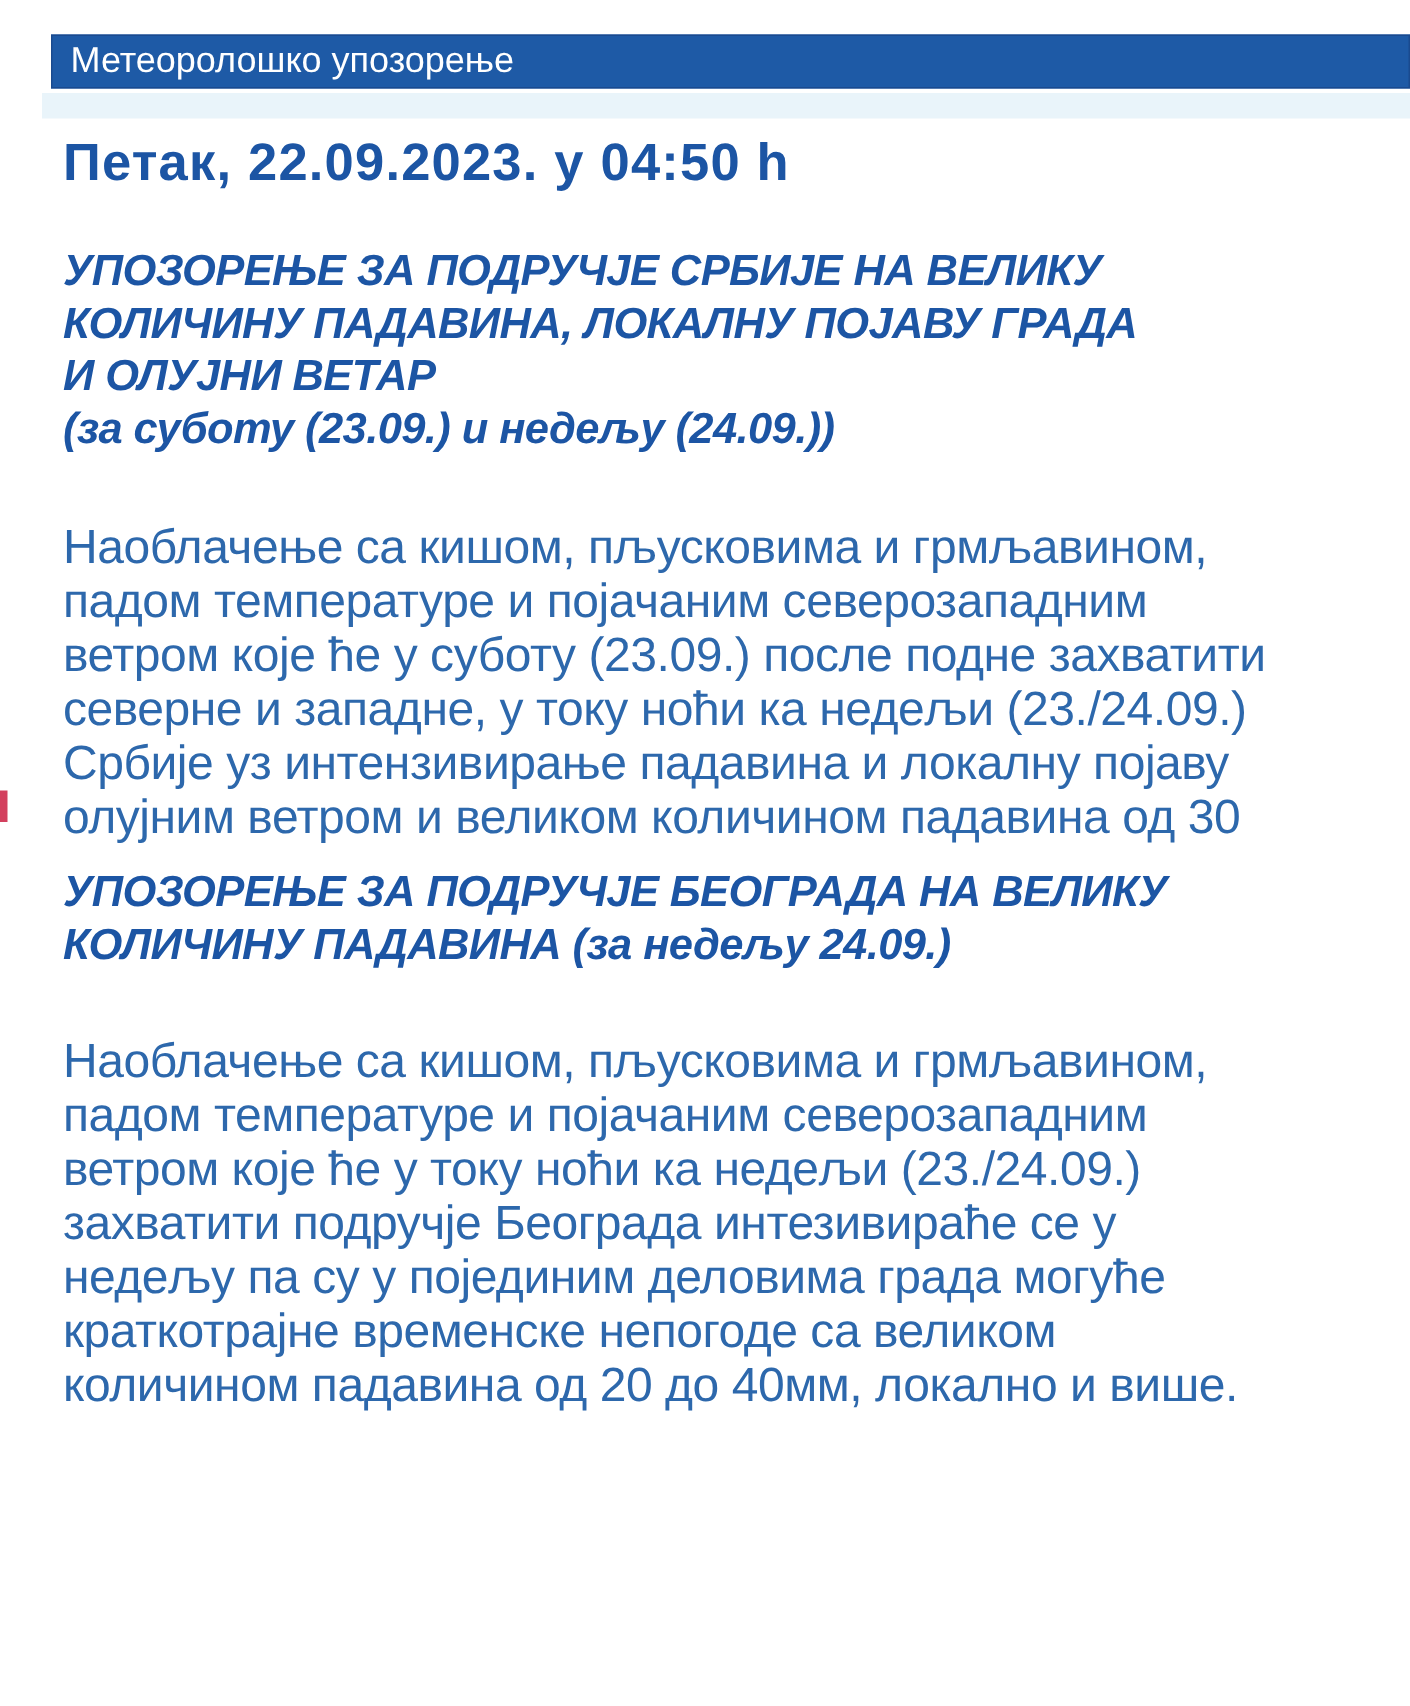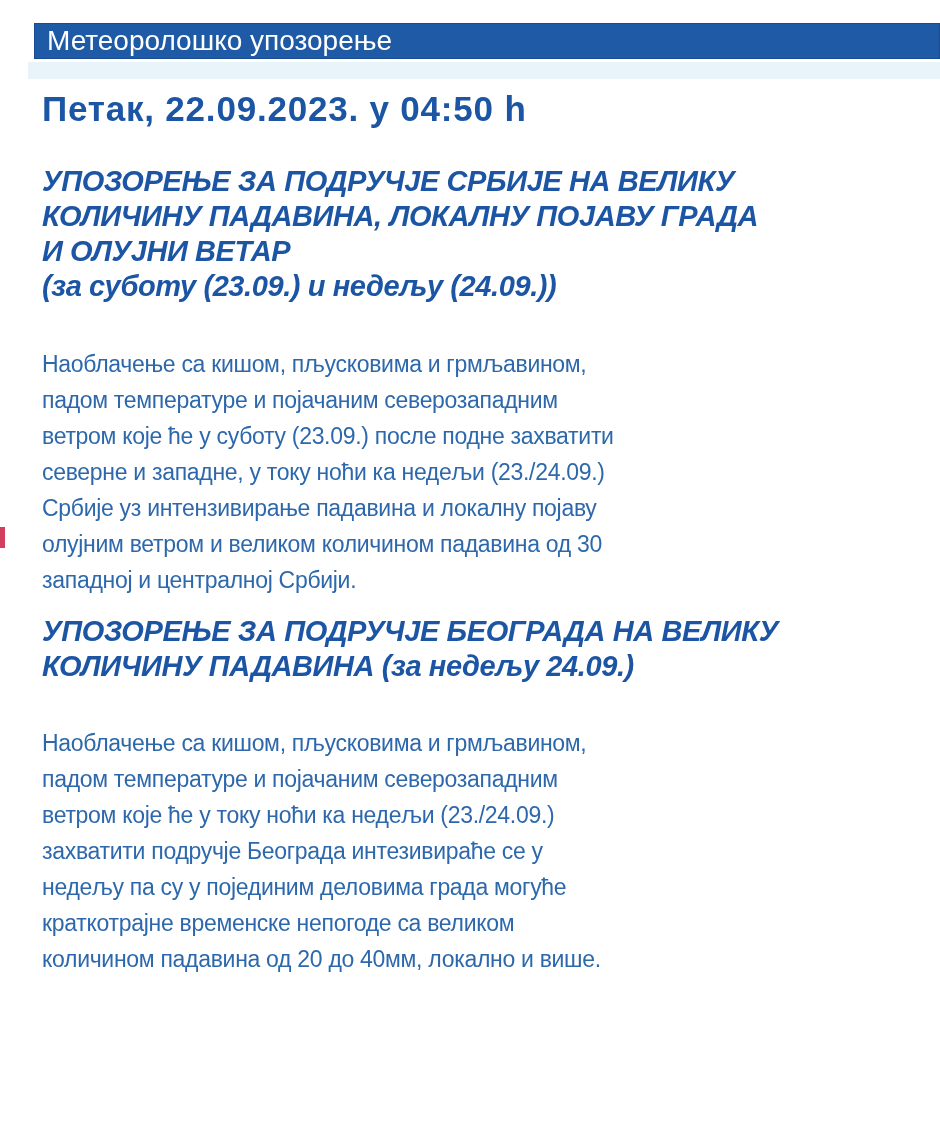--- a/index.html
+++ b/index.html
@@ -17,21 +17,21 @@
     background:var(--bg);
     font-family:"Liberation Sans", sans-serif;
   }
   .titlebar{
     position:absolute;left:34px;right:0;top:23px;height:36px;
     background:var(--bar);
     border:1px solid var(--bar-border);
     box-sizing:border-box;
     display:flex;align-items:center;
     padding-left:12px;
-    color:#ffffff;font-size:28px;font-weight:400;
+    color:#ffffff;font-size:24px;font-weight:400;
   }
   .substrip{
     position:absolute;left:28px;right:0;top:62px;height:17px;
     background:var(--strip);
   }
   .red-marker{
     position:absolute;left:0;top:527px;width:5px;height:21px;
     background:var(--red);
   }
   .content{
@@ -43,21 +43,21 @@
     white-space:nowrap;
   }
   .heading{
     margin-top:40px;
     font-size:29px;line-height:35px;font-weight:bold;
     color:var(--dark);letter-spacing:-0.4px;font-style:italic;
   }
   .heading.second{margin-top:16px;}
   .para{
     margin-top:42px;
-    font-size:23px;line-height:36px;font-weight:400;
+    font-size:32px;line-height:36px;font-weight:400;
     color:var(--body);letter-spacing:-0.3px;
   }
   .para.second{margin-top:41px;}
   .line{white-space:nowrap;}
 </style>
 </head>
 <body>
 
 <div class="titlebar">
   <span>Метеоролошко упозорење</span>
@@ -78,21 +78,20 @@
     <div class="line">(за суботу (23.09.) и недељу (24.09.))</div>
   </div>
 
   <div class="para">
     <div class="line">Наоблачење са кишом, пљусковима и грмљавином,</div>
     <div class="line">падом температуре и појачаним северозападним</div>
     <div class="line">ветром које ће у суботу (23.09.) после подне захватити</div>
     <div class="line">северне и западне, у току ноћи ка недељи (23./24.09.)</div>
     <div class="line">Србије уз интензивирање падавина и локалну појаву</div>
     <div class="line">олујним ветром и великом количином падавина од 30</div>
-    <div class="line">западној и централној Србији.</div>
   </div>
 
   <div class="heading second">
     <div class="line">УПОЗОРЕЊЕ ЗА ПОДРУЧЈЕ БЕОГРАДА НА ВЕЛИКУ</div>
     <div class="line">КОЛИЧИНУ ПАДАВИНА (за недељу 24.09.)</div>
   </div>
 
   <div class="para second">
     <div class="line">Наоблачење са кишом, пљусковима и грмљавином,</div>
     <div class="line">падом температуре и појачаним северозападним</div>

